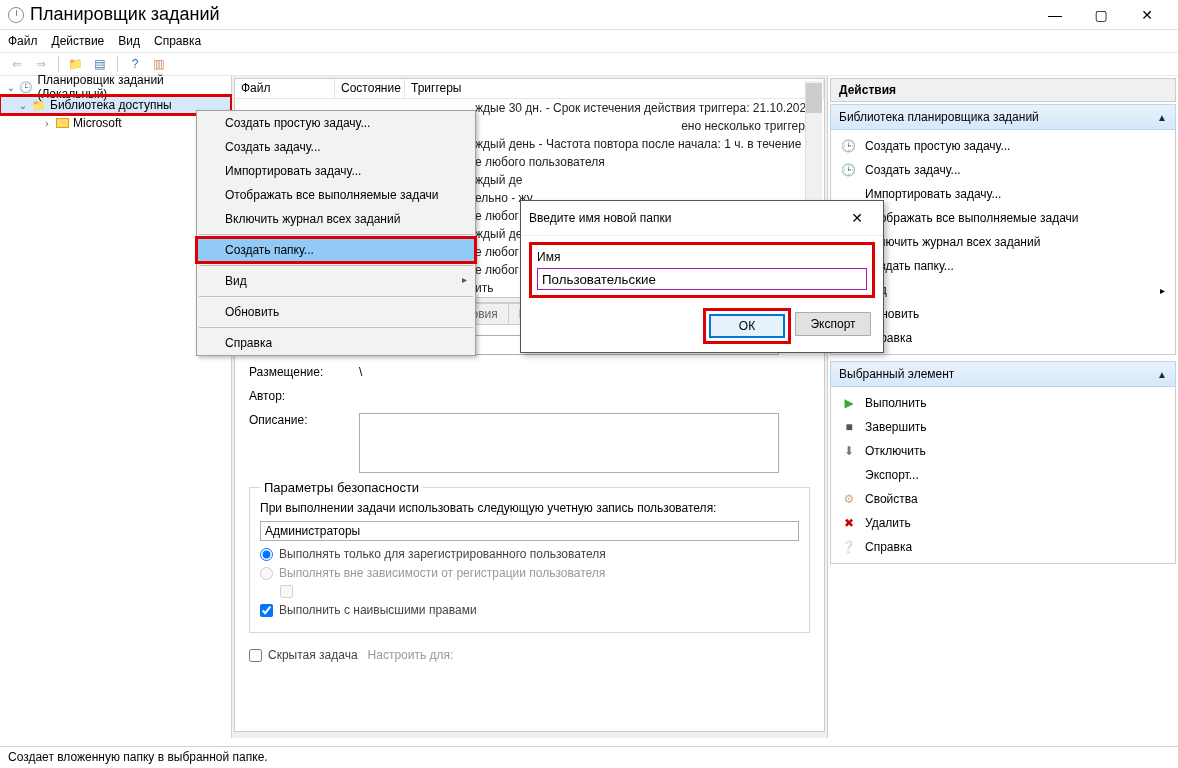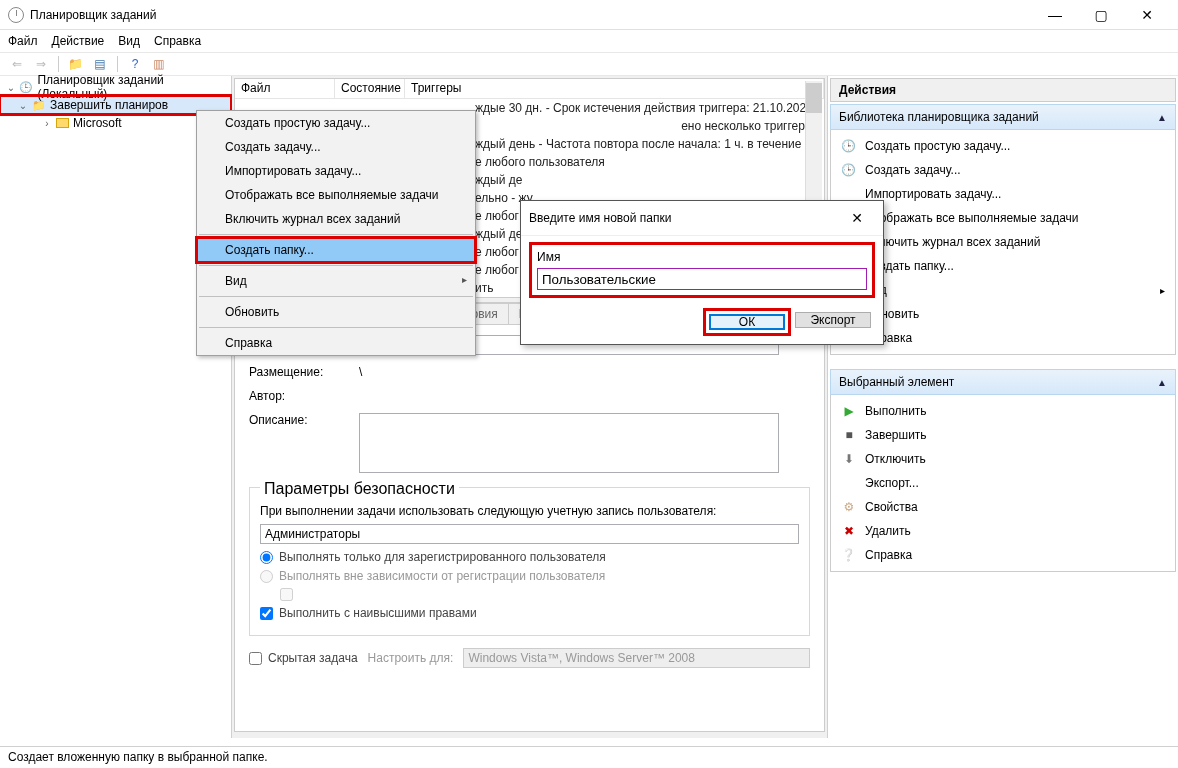--- a/index.html
+++ b/index.html
@@ -1,20 +1,20 @@
 <!DOCTYPE html>
 <html><head>
 <meta charset="utf-8">
 <style>
 *{box-sizing:border-box;margin:0;padding:0}
 body{font-family:"Segoe UI",Tahoma,sans-serif;font-size:12px;background:#fff;color:#000;width:1178px;height:768px;overflow:hidden;position:relative}
 .titlebar{height:30px;display:flex;align-items:center;padding:0 8px;border-bottom:1px solid #e0e0e0}
 .titlebar .icon{width:16px;height:16px;margin-right:6px;border:1px solid #888;border-radius:50%;position:relative}
 .titlebar .icon::after{content:"";position:absolute;width:1px;height:6px;background:#888;left:7px;top:2px}
-.titlebar-text{flex:1;font-size:12px}
+.titlebar-text{flex:1;font-size:18px}
 .win-controls{display:flex;gap:0}
 .win-btn{width:46px;height:30px;display:flex;align-items:center;justify-content:center;font-size:14px}
 .menubar{height:22px;display:flex;align-items:center;padding:0 8px;gap:14px}
 .menubar span{cursor:default}
 .toolbar{height:24px;display:flex;align-items:center;padding:0 6px;gap:2px;border-top:1px solid #e8e8e8;border-bottom:1px solid #e8e8e8}
 .tbtn{width:22px;height:20px;display:flex;align-items:center;justify-content:center;font-size:12px;border:1px solid transparent}
 .main{display:flex;height:662px}
 .tree{width:232px;border-right:1px solid #d0d0d0;background:#fff;padding-top:2px}
 .tree-row{display:flex;align-items:center;height:18px;padding-left:6px;gap:4px}
 .tree-row.indent1{padding-left:18px}
@@ -33,21 +33,21 @@
 .detail{background:#fff;border:1px solid #ccc;margin:2px;margin-top:4px;height:430px;overflow:hidden;position:relative}
 .tabs{display:flex;height:22px;border-bottom:1px solid #ccc;background:#fff}
 .tab{padding:3px 10px;border:1px solid #ccc;border-bottom:none;margin-right:-1px;background:#f0f0f0;font-size:12px;color:#666}
 .tab.active{background:#fff;color:#000}
 .dbody{padding:10px 14px}
 .frow{display:flex;align-items:flex-end;margin-bottom:10px}
 .flab{width:110px}
 .finp{flex:1;border:1px solid #abadb3;height:20px;padding:2px 4px;background:#fff;max-width:420px}
 .fta{flex:1;border:1px solid #abadb3;height:60px;background:#fff;max-width:420px}
 .fieldset{border:1px solid #d8d8d8;padding:10px;margin-top:14px}
-.fieldset-lg{font-size:16px;padding:0 4px;background:#fff;position:relative;top:-18px;display:inline-block}
+.fieldset-lg{font-size:13px;padding:0 4px;background:#fff;position:relative;top:-18px;display:inline-block}
 .fieldset-inner{margin-top:-12px}
 .acc{background:#fff;border:1px solid #abadb3;padding:2px 4px;height:20px;margin:6px 0}
 .radio,.check{display:flex;align-items:center;gap:6px;margin:5px 0;color:#444}
 .radio input,.check input{margin:0}
 .actions{width:350px;background:#fff}
 .actions-hd{background:#f0f0f0;border:1px solid #ccc;padding:4px 8px;font-weight:bold;margin:2px 2px 0 2px}
 .actions-section{margin:2px}
 .act-title{display:flex;justify-content:space-between;align-items:center;padding:5px 8px;font-size:12px}
 .act-title.blue{background:linear-gradient(#e9f2fb,#d6e8fa);border:1px solid #b9d6ef}
 .act-list{border:1px solid #ccc;border-top:none;padding:4px 0}
@@ -63,21 +63,21 @@
 .ctx-sep{height:1px;background:#c0c0c0;margin:3px 2px}
 .ctx-arrow::after{content:"▸";position:absolute;right:8px;top:5px;font-size:10px;color:#555}
 
 
 .dialog{position:absolute;left:520px;top:200px;width:364px;background:#fff;border:1px solid #555;box-shadow:3px 3px 6px rgba(0,0,0,.25);z-index:6}
 .dlg-title{display:flex;justify-content:space-between;align-items:center;padding:6px 8px;background:#fff;border-bottom:1px solid #eee}
 .dlg-x{width:36px;height:22px;display:flex;align-items:center;justify-content:center;font-size:14px}
 .dlg-body{padding:10px 12px}
 .dlg-input{width:100%;border:1px solid #a21caf;height:22px;padding:2px 4px;margin-top:4px}
 .dlg-btns{display:flex;justify-content:flex-end;gap:8px;padding:8px 12px 12px}
-.dlg-btn{min-width:76px;height:16px;border:1px solid #adadad;background:#e1e1e1;display:flex;align-items:center;justify-content:center}
+.dlg-btn{min-width:76px;height:24px;border:1px solid #adadad;background:#e1e1e1;display:flex;align-items:center;justify-content:center}
 .dlg-btn.focus{border:2px solid #0078d7;background:#e5f1fb}
 .red-outline{outline:3px solid #d00;outline-offset:1px}
 
 .arrow-grey{color:#bbb}
 .sep-v{width:1px;height:16px;background:#ccc;margin:0 4px}
 </style>
 </head>
 <body>
 
 <div class="titlebar">
@@ -112,21 +112,21 @@
 
   <div class="tree">
     <div class="tree-row">
       <span class="exp">⌄</span>
       <span class="ticon">🕒</span>
       <span>Планировщик заданий (Локальный)</span>
     </div>
     <div class="tree-row indent1 redbox" style="background:#d6e8fa">
       <span class="exp">⌄</span>
       <span class="ticon" style="color:#d7a60c">📁</span>
-      <span>Завершить планиров</span>
+      <span>Библиотека доступны</span>
     </div>
     <div class="tree-row indent2">
       <span class="exp">›</span>
       <span class="folder-y"></span>
       <span>Microsoft</span>
     </div>
   </div>
 
   <div class="center">
     <div class="tasklist">
@@ -200,21 +200,20 @@
                 <span>Выполнить с наивысшими правами</span>
               </label>
           </div>
         </div>
         <div style="display:flex;gap:10px;margin-top:10px;color:#999;align-items:center">
           <label class="check">
               <input type="checkbox" style="">
               <span>Скрытая задача</span>
             </label>
           <span>Настроить для:</span>
-          <div style="flex:1;border:1px solid #ccc;background:#eee;padding:2px 4px">Windows Vista™, Windows Server™ 2008</div>
         </div>
       </div>
     </div>
   </div>
 
   <div class="actions">
     <div class="actions-hd">Действия</div>
     <div class="actions-section">
       <div class="act-title blue">
         <span>Библиотека планировщика заданий</span>
@@ -252,21 +251,21 @@
           </div>
           <div class="act-item">
             <span class="aicon">🔄</span>
             <span>Обновить</span>
           </div>
           <div class="act-item">
             <span class="aicon">❔</span>
             <span>Справка</span>
           </div>
         </div>
-      <div class="act-title blue" style="margin-top:14px">
+      <div class="act-title blue" style="margin-top:6px">
         <span>Выбранный элемент</span>
           <span class="chev">▲</span>
       </div>
       <div class="act-list" id="al2">
           <div class="act-item">
             <span class="aicon" style="color: rgb(51, 170, 51);">▶</span>
             <span>Выполнить</span>
           </div>
           <div class="act-item">
             <span class="aicon" style="color: rgb(85, 85, 85);">■</span>

